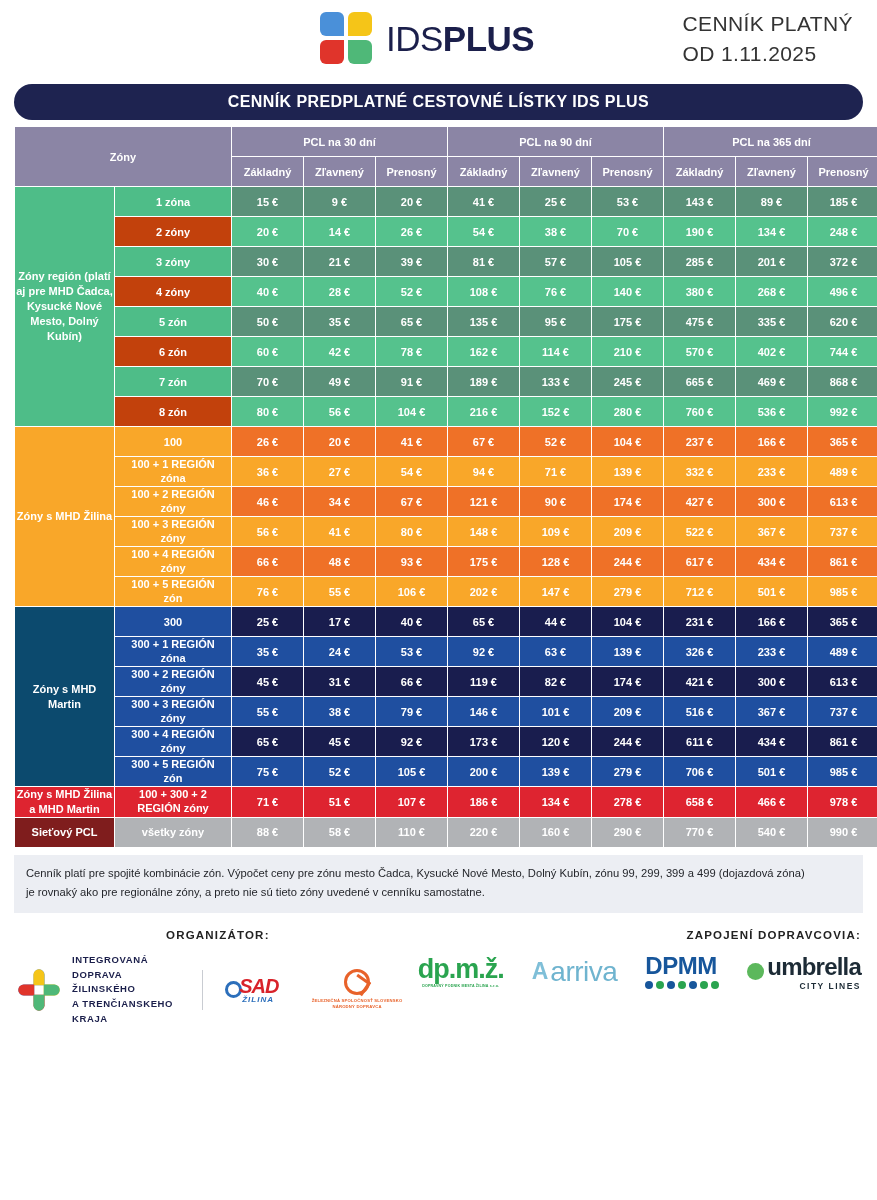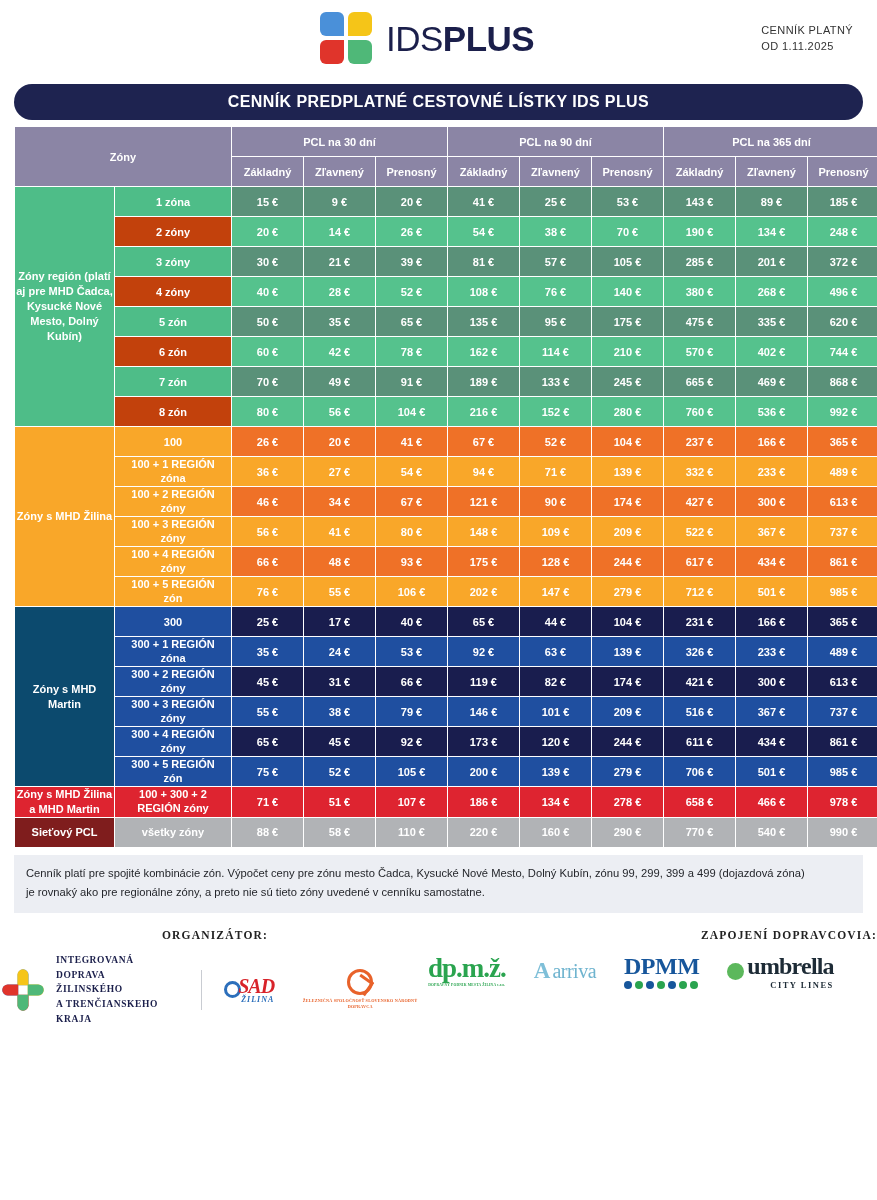--- a/index.html
+++ b/index.html
@@ -26,21 +26,21 @@
   .pw-tl { left:0;  top:0;  background:#4a90d9; border-radius: 6px 6px 0 6px; }
   .pw-tr { left:28px; top:0; background:#f5c518; border-radius: 6px 6px 6px 0; }
   .pw-bl { left:0;  top:28px; background:#e0342b; border-radius: 6px 0 6px 6px; }
   .pw-br { left:28px; top:28px; background:#4fb878; border-radius: 0 6px 6px 6px; }
 
   .logo-text { font-size: 35px; letter-spacing:-0.5px; color:#1b1f4b; font-weight:400; }
   .logo-text b { font-weight: 800; }
 
   .validity {
     margin-left:auto; text-align:left; color:#333;
-    font-size: 11px; line-height: 1.45; letter-spacing: .4px;
+    font-size: 21px; line-height: 1.45; letter-spacing: .4px;
   }
 
   
   .banner {
     margin: 6px 14px 0 14px;
     height: 36px; background:#1e2350; border-radius: 18px;
     display:flex; align-items:center; justify-content:center;
     color:#fff; font-weight:800; font-size:16px; letter-spacing:.4px;
   }
 
@@ -89,21 +89,21 @@
 
   
   .note {
     margin: 7px 14px 0 14px; width: 849px;
     background:#eceef3; color:#24262b;
     font-size: 11.2px; line-height: 1.75;
     padding: 9px 12px 10px 12px;
   }
 
   
-  .footer { margin-top: 16px; display:flex; padding: 0 0; font-family: Liberation Serif, serif; }
+  .footer { margin-top: 16px; display:flex; padding: 0 16px; }
   .f-left { width: 420px; }
   .f-right { flex:1; }
   .f-cap { font-size:11.5px; letter-spacing:1.2px; color:#222; font-weight:600; }
   .f-cap-l { text-align:center; padding-left: 10px;}
   .f-cap-r { text-align:right; padding-left: 0px;}
 
   .f-row { display:flex; align-items:center; margin-top: 12px; }
 
   .clover { width:46px; height:46px; position:relative; flex:0 0 auto; }
   .leaf { position:absolute; width:21px; height:21px; }
@@ -131,21 +131,21 @@
   .zssk { display:flex; flex-direction:column; align-items:center; margin-left:26px;}
   .zssk-mark { width:26px; height:26px; border:3px solid #e8622a; border-radius:50%; position:relative;}
   .zssk-mark::after{content:""; position:absolute; left:5px; top:5px; width:13px;height:13px;border-top:3px solid #e8622a;border-right:3px solid #e8622a;transform:rotate(35deg);}
   .zssk-sub { font-size:4.2px; color:#e8622a; font-weight:700; letter-spacing:.2px; margin-top:3px; text-align:center; line-height:1.5;}
 
   .ops { display:flex; align-items:center; justify-content:flex-start; gap:28px; margin-left: 8px;}
   .dpmz { color:#2aa44f; font-size:27px; font-weight:800; letter-spacing:-1px; line-height:1; position:relative;}
   .dpmz-sub{ font-size:3.6px; color:#2aa44f; letter-spacing:.2px; font-weight:700; text-align:center; margin-top:1px;}
   .arriva { display:flex; align-items:center; color:#5fa8c8; }
   .arriva-a { font-size:23px; font-weight:800; color:#7fbfd8;}
-  .arriva-t { font-size:20px; font-weight:500; color:#6fb4cf; letter-spacing:-.5px; margin-left:2px;}
+  .arriva-t { font-size:28px; font-weight:500; color:#6fb4cf; letter-spacing:-.5px; margin-left:2px;}
   .dpmm { color:#17569b; font-size:24px; font-weight:800; letter-spacing:-.5px; line-height:1;}
   .dpmm-dots{ display:flex; gap:3px; margin-top:3px;}
   .dpmm-dots i{ width:8px;height:8px;border-radius:50%; display:block;}
   .umb { display:flex; align-items:center; }
   .umb-mark{ width:17px;height:17px;border-radius:50%;background:#5cb85c; margin-right:3px;}
   .umb-t { font-size:24px; font-weight:800; color:#1d2b36; letter-spacing:-.8px;}
   .umb-sub{ font-size:8.5px; color:#1d2b36; font-weight:700; letter-spacing:1.5px; text-align:right;}
 </style>
 </head>
 <body>

